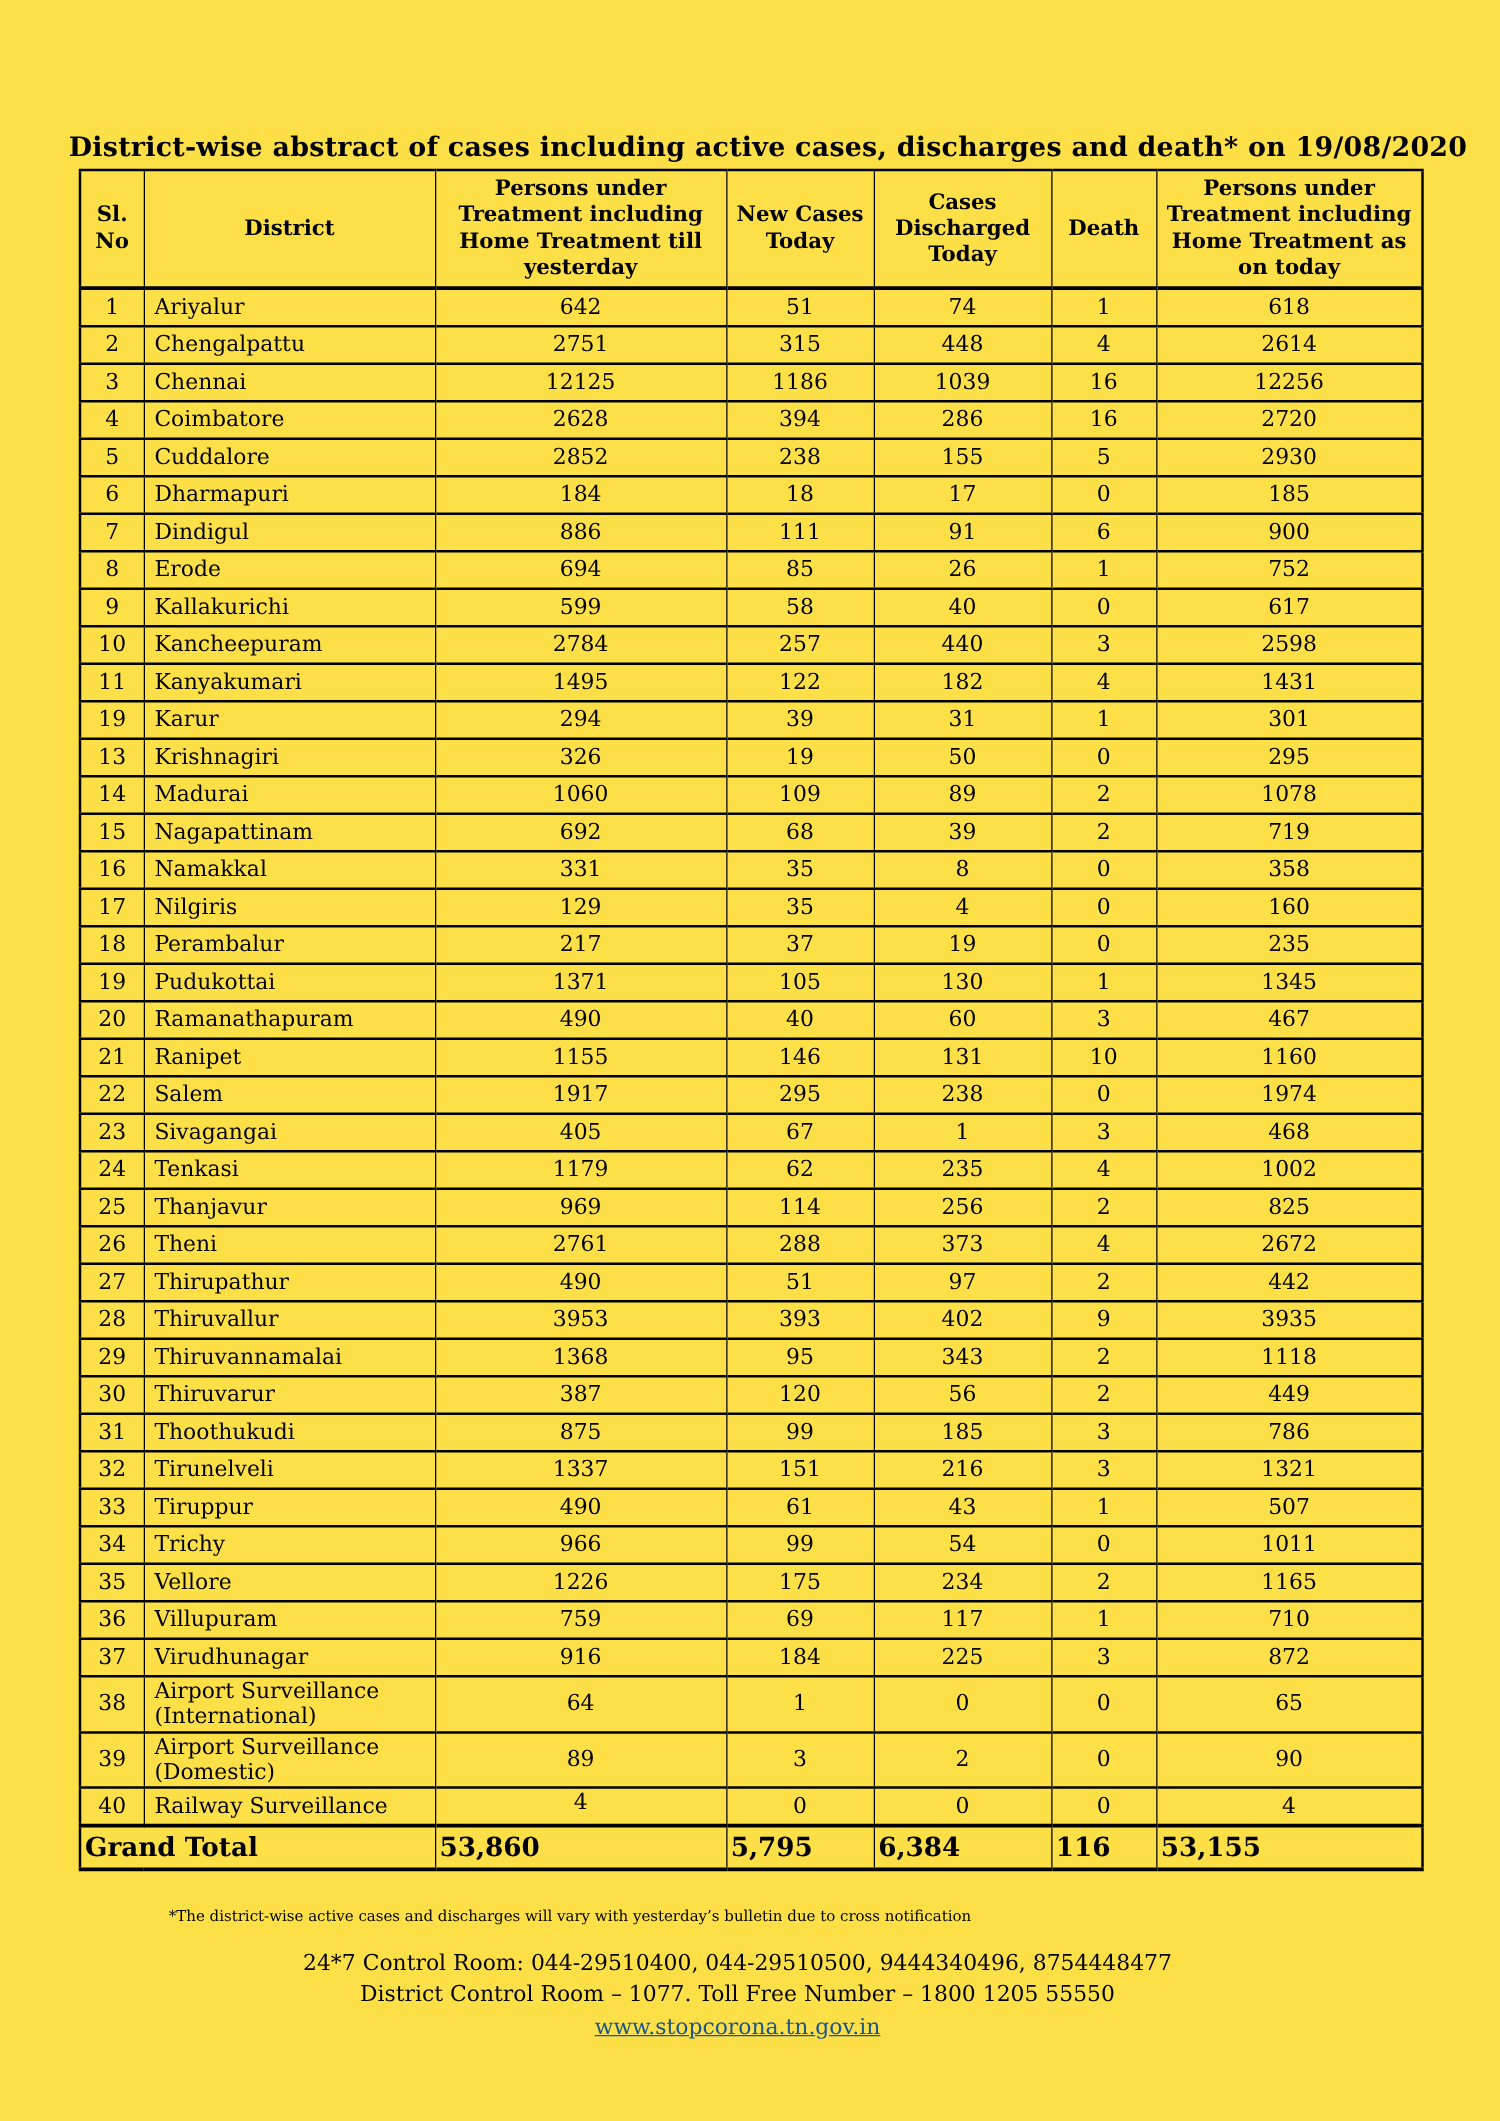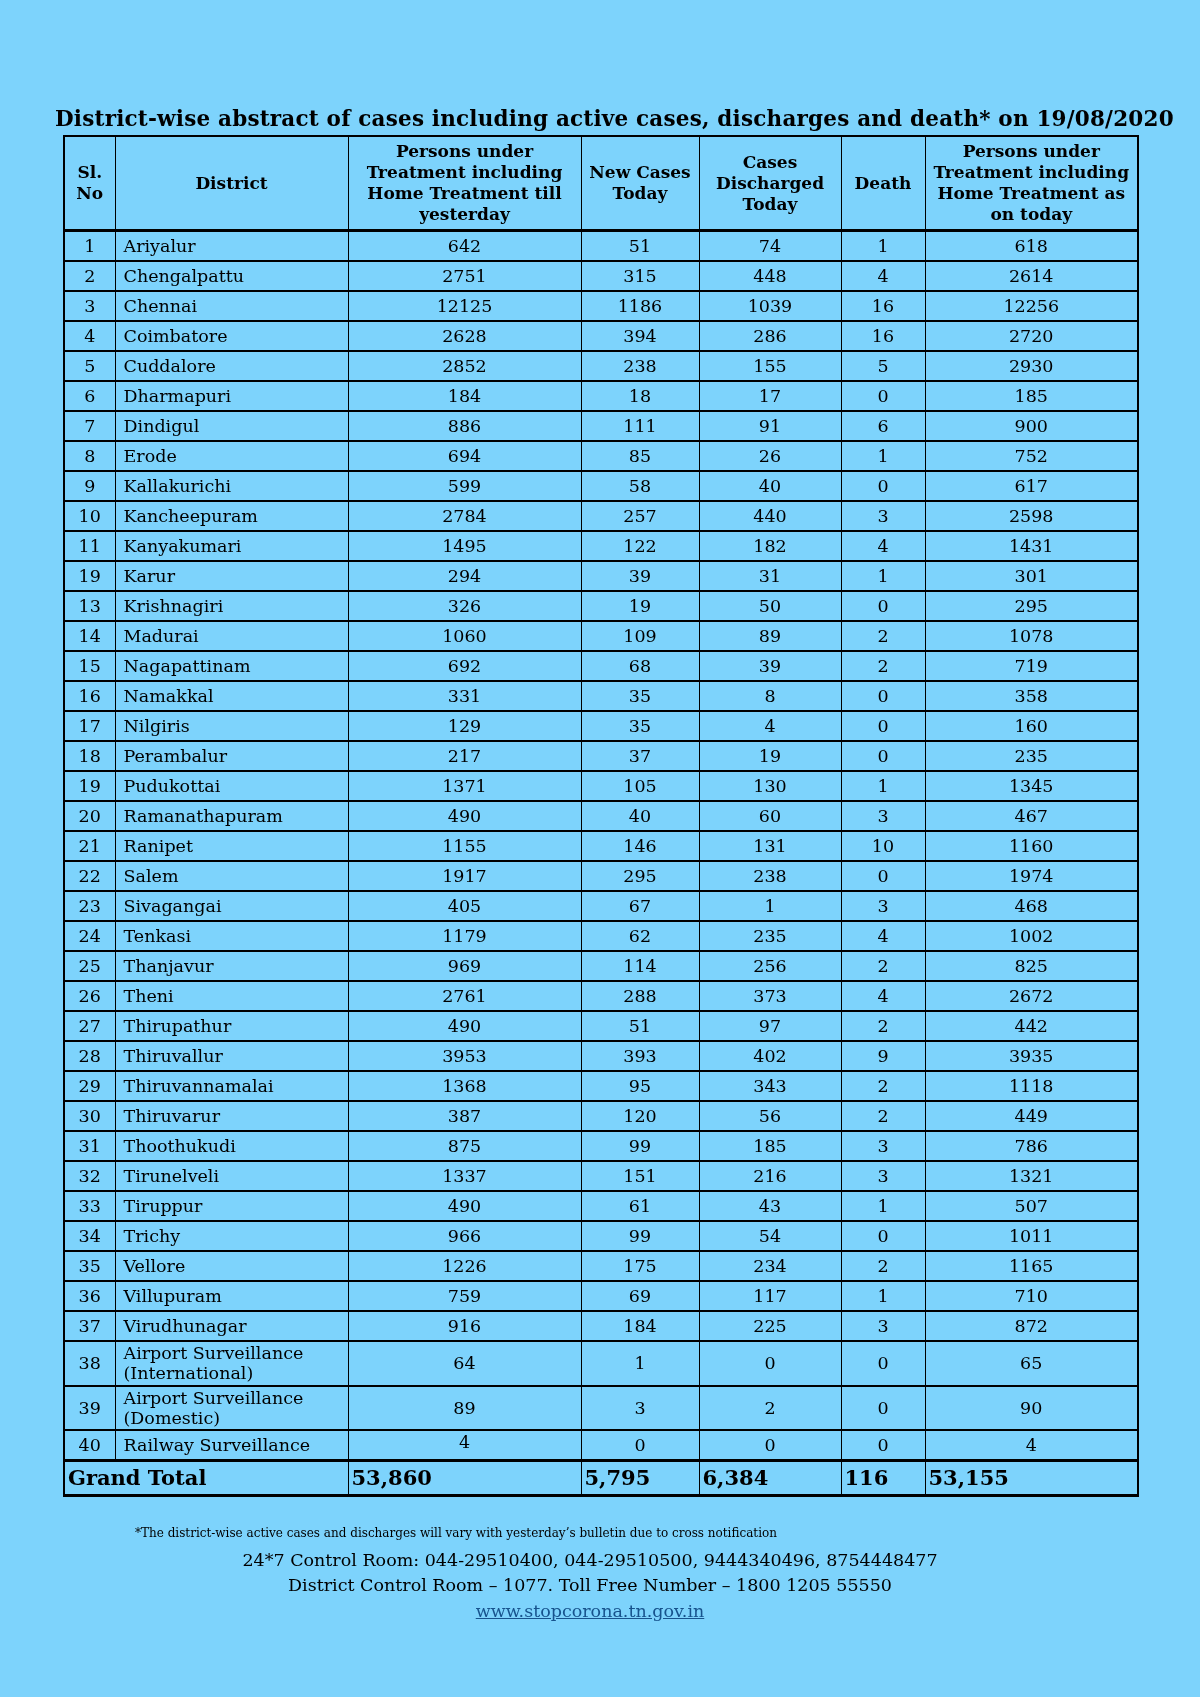--- a/index.html
+++ b/index.html
@@ -6,21 +6,21 @@
     margin: 0;
     padding: 0;
     background: #ffffff;
     font-family: "DejaVu Serif", "Liberation Serif", serif;
     color: #000000;
   }
   .page {
     position: relative;
     width: 1200px;
     height: 1697px;
-    background: #7dd3fc;
+    background: #fde047;
     overflow: hidden;
   }
   .doc-title {
     margin: 106px 0 4px 55px;
     font-size: 21.5px;
     font-weight: bold;
     letter-spacing: 0.2px;
     white-space: nowrap;
   }
   table.bulletin {
@@ -71,21 +71,21 @@
     width: 838px;
     font-size: 12px;
     line-height: 1.75;
   }
   .footer-center {
     width: 1180px;
     text-align: center;
     font-size: 17.5px;
     line-height: 1.45;
   }
-  .footer-center.first { margin-top: 4px; }
+  .footer-center.first { margin-top: 15px; }
   .site-link {
     color: #17538d;
     text-decoration: underline;
     cursor: pointer;
   }
 </style>
 </head>
 <body>
 
 <div class="page">

